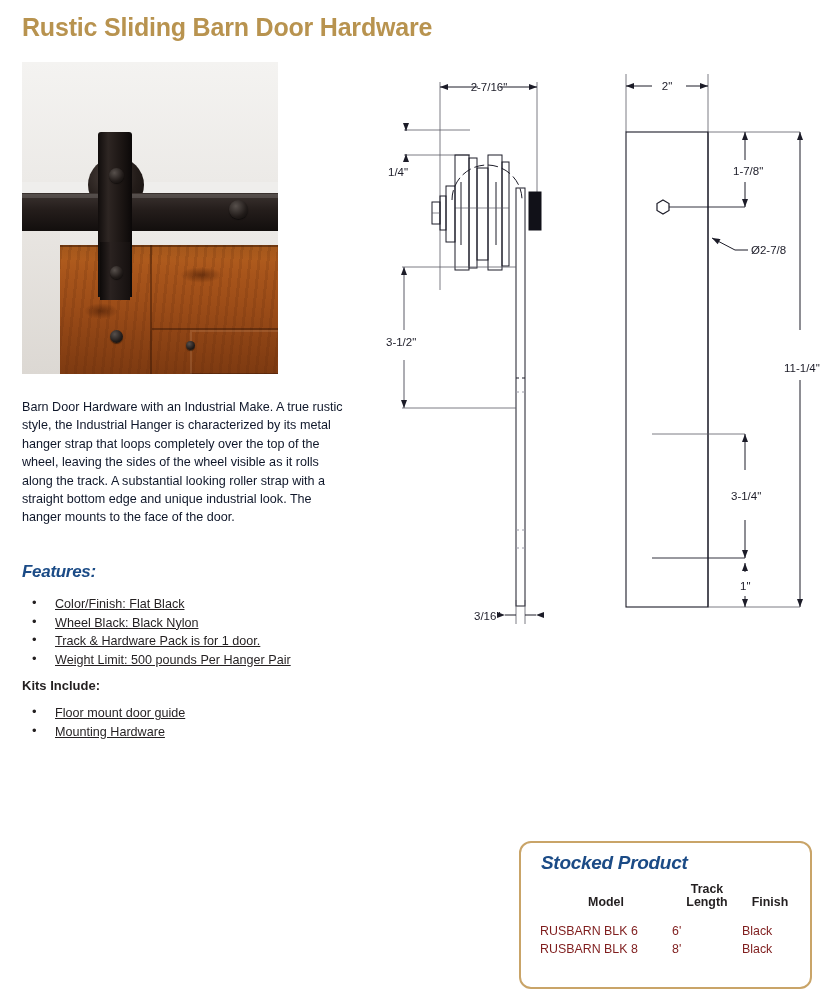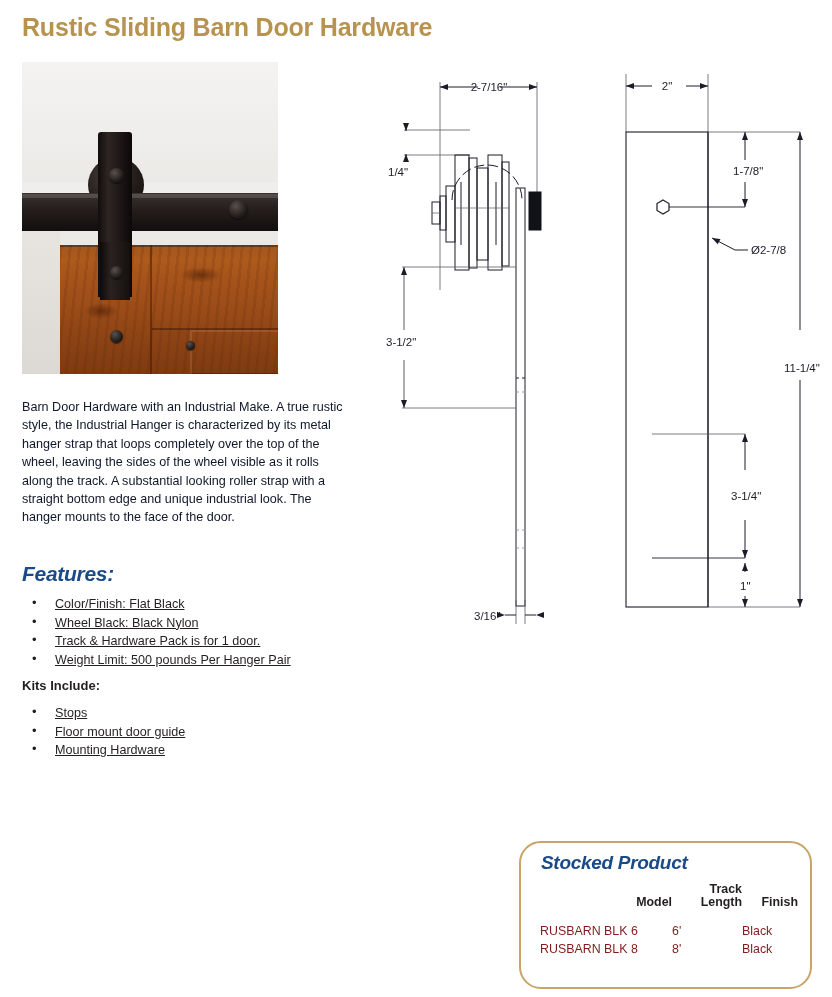--- a/index.html
+++ b/index.html
@@ -53,51 +53,51 @@
     box-shadow:inset 2px 2px 0 rgba(255,225,190,.12),inset -1px -1px 0 rgba(40,14,2,.35);}
   .ph-wallleft{position:absolute;left:0;top:169px;width:38px;height:143px;
     background:linear-gradient(180deg,#e8e5e1 0%,#dcd8d3 100%);}
 
   
   #description{
     left:22px;top:398px;width:330px;
     font-size:12.6px;line-height:18.4px;color:#0f172a;
   }
   #features-heading{
-    left:22px;top:562px;font-size:21px;font-weight:bold;font-style:italic;
+    left:22px;top:562px;font-size:17px;font-weight:bold;font-style:italic;
     color:#1b4b86;letter-spacing:-0.3px;
   }
   #kits-heading{
     left:22px;top:678px;font-size:13px;font-weight:bold;color:#231f20;
   }
   ul.speclist{list-style:none;margin:8px;padding:0;text-decoration:underline;}
   ul.speclist li{
     position:relative;font-size:12.6px;line-height:18.6px;
     padding-left:47px;white-space:nowrap;
   }
   ul.speclist li:before{
     content:"\2022";position:absolute;left:24px;top:-1px;font-size:13px;
   }
   #features-list{left:0;top:587px;width:400px;}
   #kits-list{left:0;top:696px;width:400px;}
 
   
   #stocked-product{
     left:519px;top:841px;width:293px;height:148px;
-    border:2px solid #c9a468;border-radius:22px;background:#fff;
+    border:2px solid #c9a468;border-radius:12px;background:#fff;
     box-sizing:border-box;
   }
   #stocked-title{
     position:absolute;left:20px;top:9px;font-size:19px;font-weight:bold;
     font-style:italic;color:#1b4b86;letter-spacing:-0.3px;white-space:nowrap;
   }
   #stocked-table{position:absolute;left:19px;top:40px;width:258px;
     border-collapse:collapse;font-size:12.4px;}
   #stocked-table th{
-    text-align:right;font-weight:bold;vertical-align:bottom;
+    text-align:center;font-weight:bold;vertical-align:bottom;
     padding:0 0 12px 0;line-height:13.4px;color:#231f20;white-space:pre-line;
   }
   #stocked-table td{padding:1px 12px 1px 0;line-height:16.5px;color:#7f1d1d;}
   .col-model{width:132px;}
   .col-len{width:70px;}
 
   
   #drawings{left:0;top:0;width:832px;height:997px;pointer-events:none;}
   #drawings svg{display:block;}
   .dimtext{font-family:"Liberation Sans","DejaVu Sans",sans-serif;
@@ -137,21 +137,20 @@
 <div class="abs" id="features-heading">Features:</div>
 <ul class="speclist abs" id="features-list">
   <li>Color/Finish: Flat Black</li>
   <li>Wheel Black: Black Nylon</li>
   <li>Track &amp; Hardware Pack is for 1 door.</li>
   <li>Weight Limit: 500 pounds Per Hanger Pair</li>
 </ul>
 
 <div class="abs" id="kits-heading">Kits Include:</div>
 <ul class="speclist abs" id="kits-list">
-  <li>Stops</li>
   <li>Floor mount door guide</li>
   <li>Mounting Hardware</li>
 </ul>
 
 <div class="abs" id="stocked-product">
   <div id="stocked-title">Stocked Product</div>
   <table id="stocked-table">
     <thead>
       <tr>
         <th class="col-model">Model</th>

